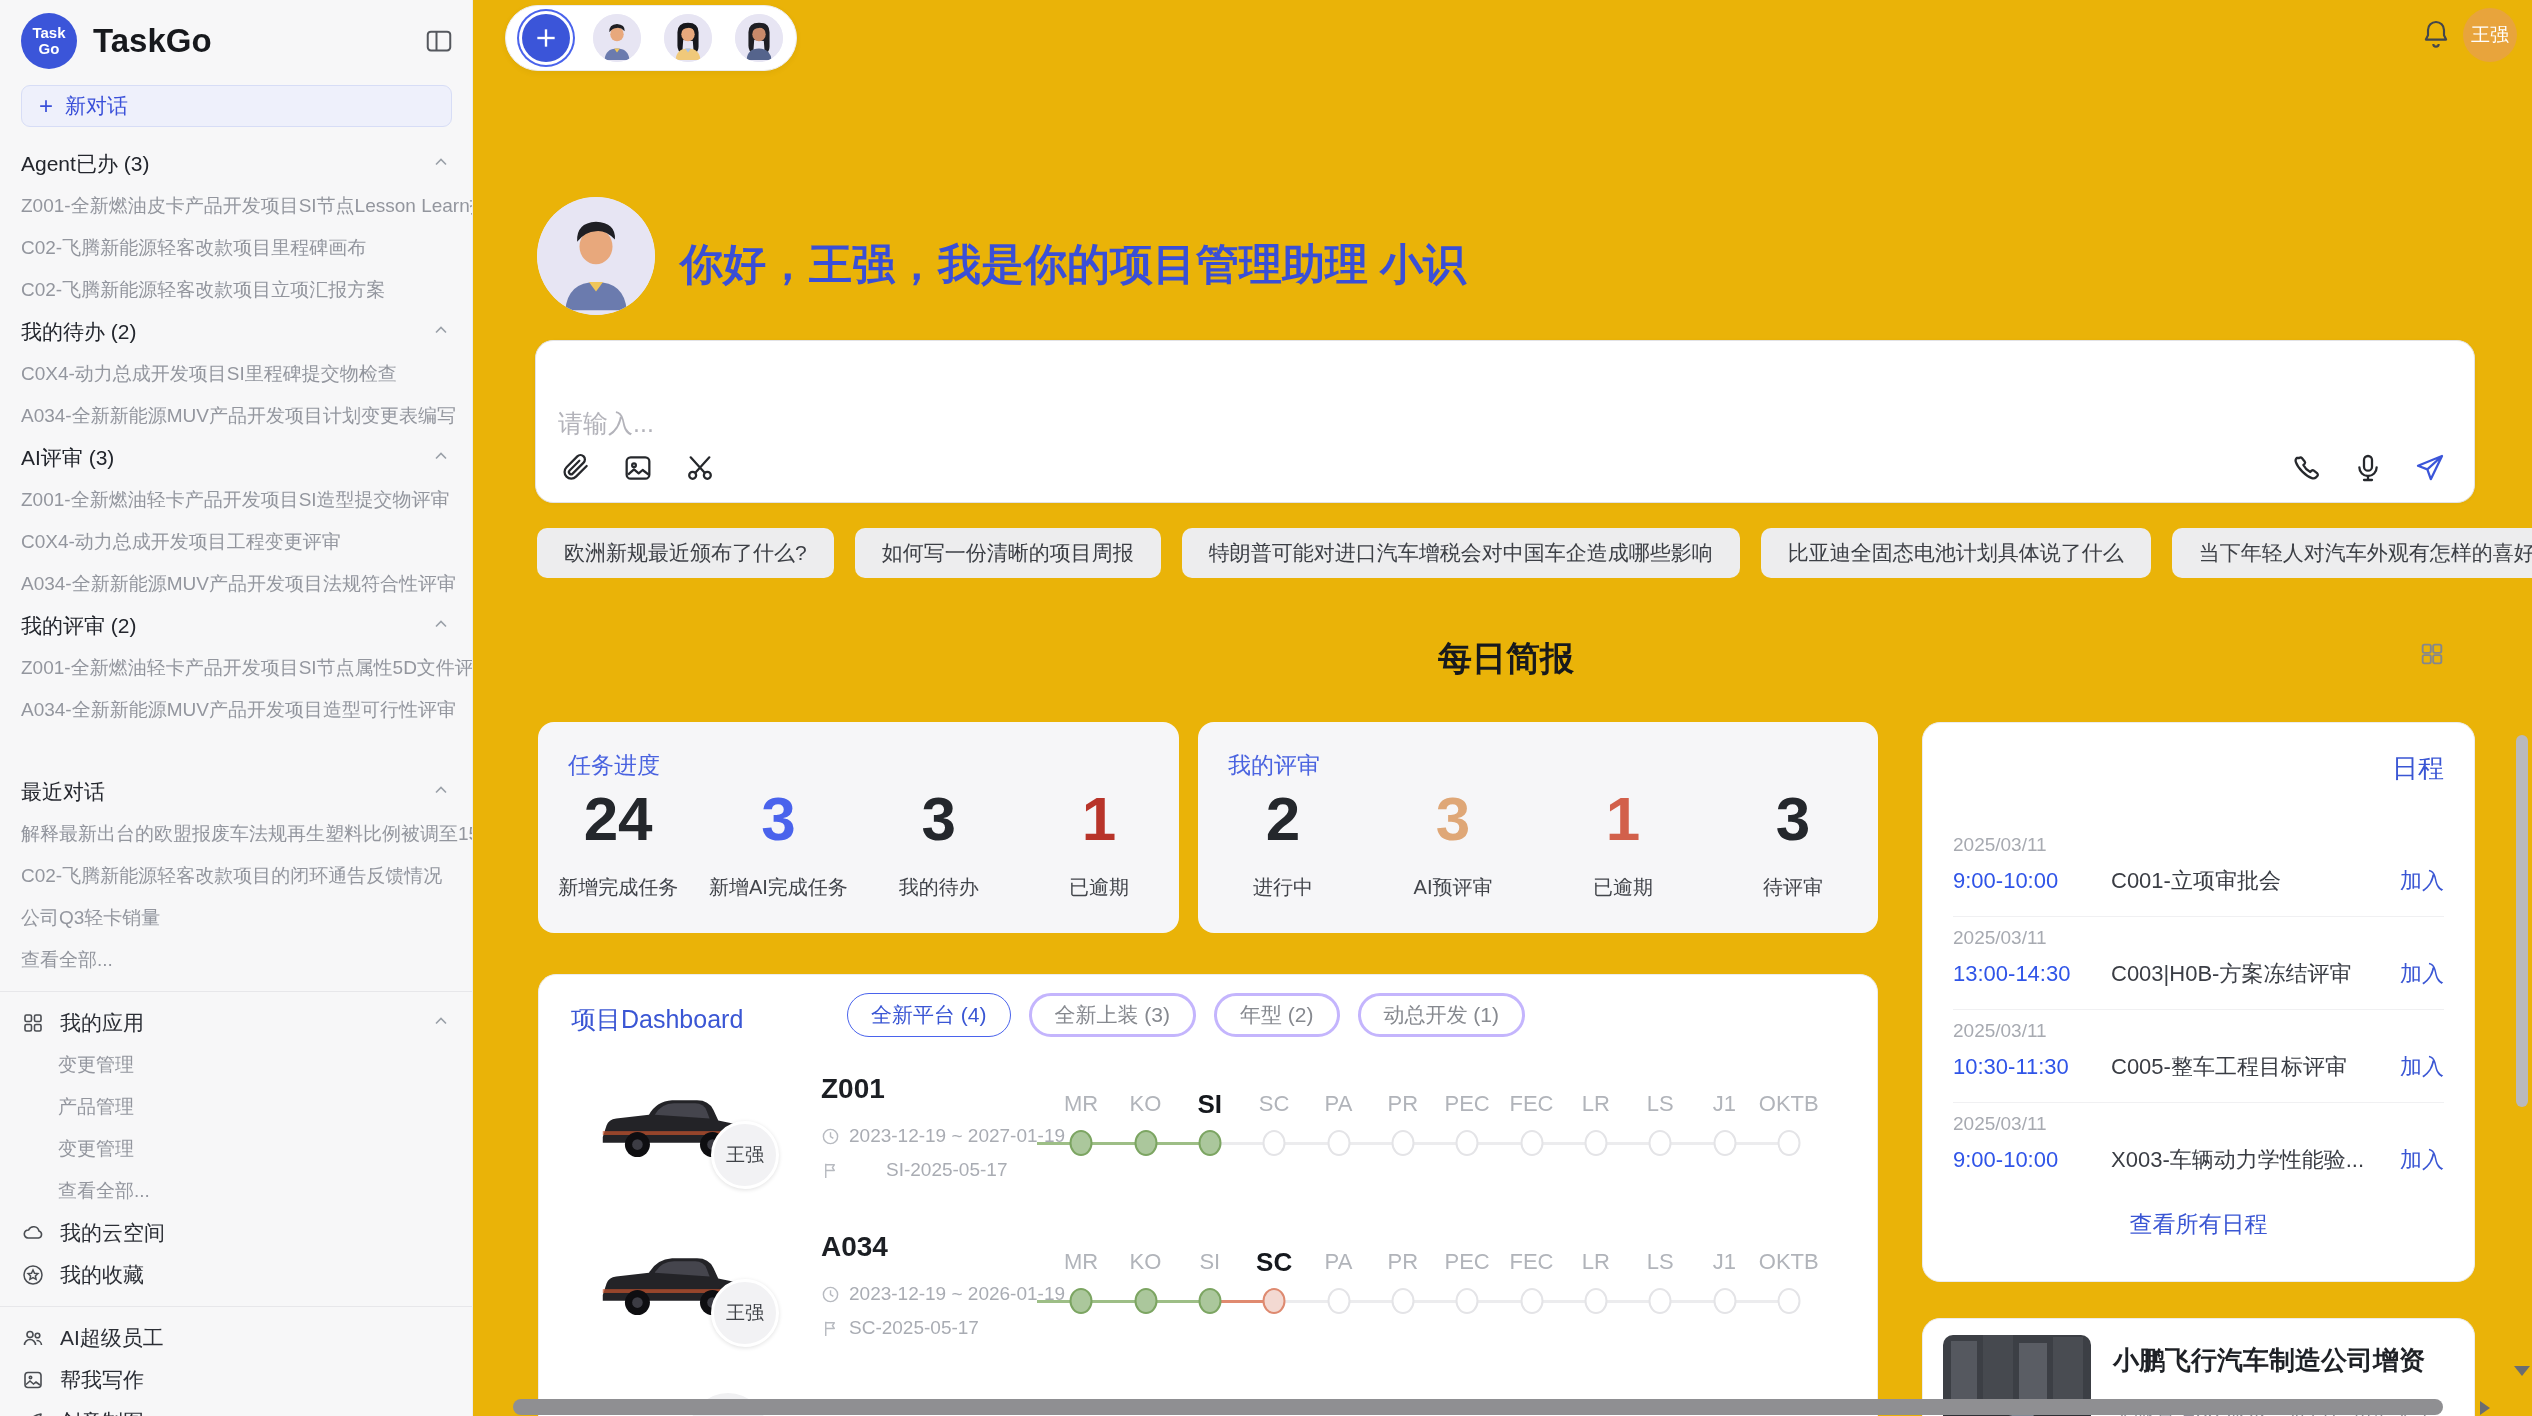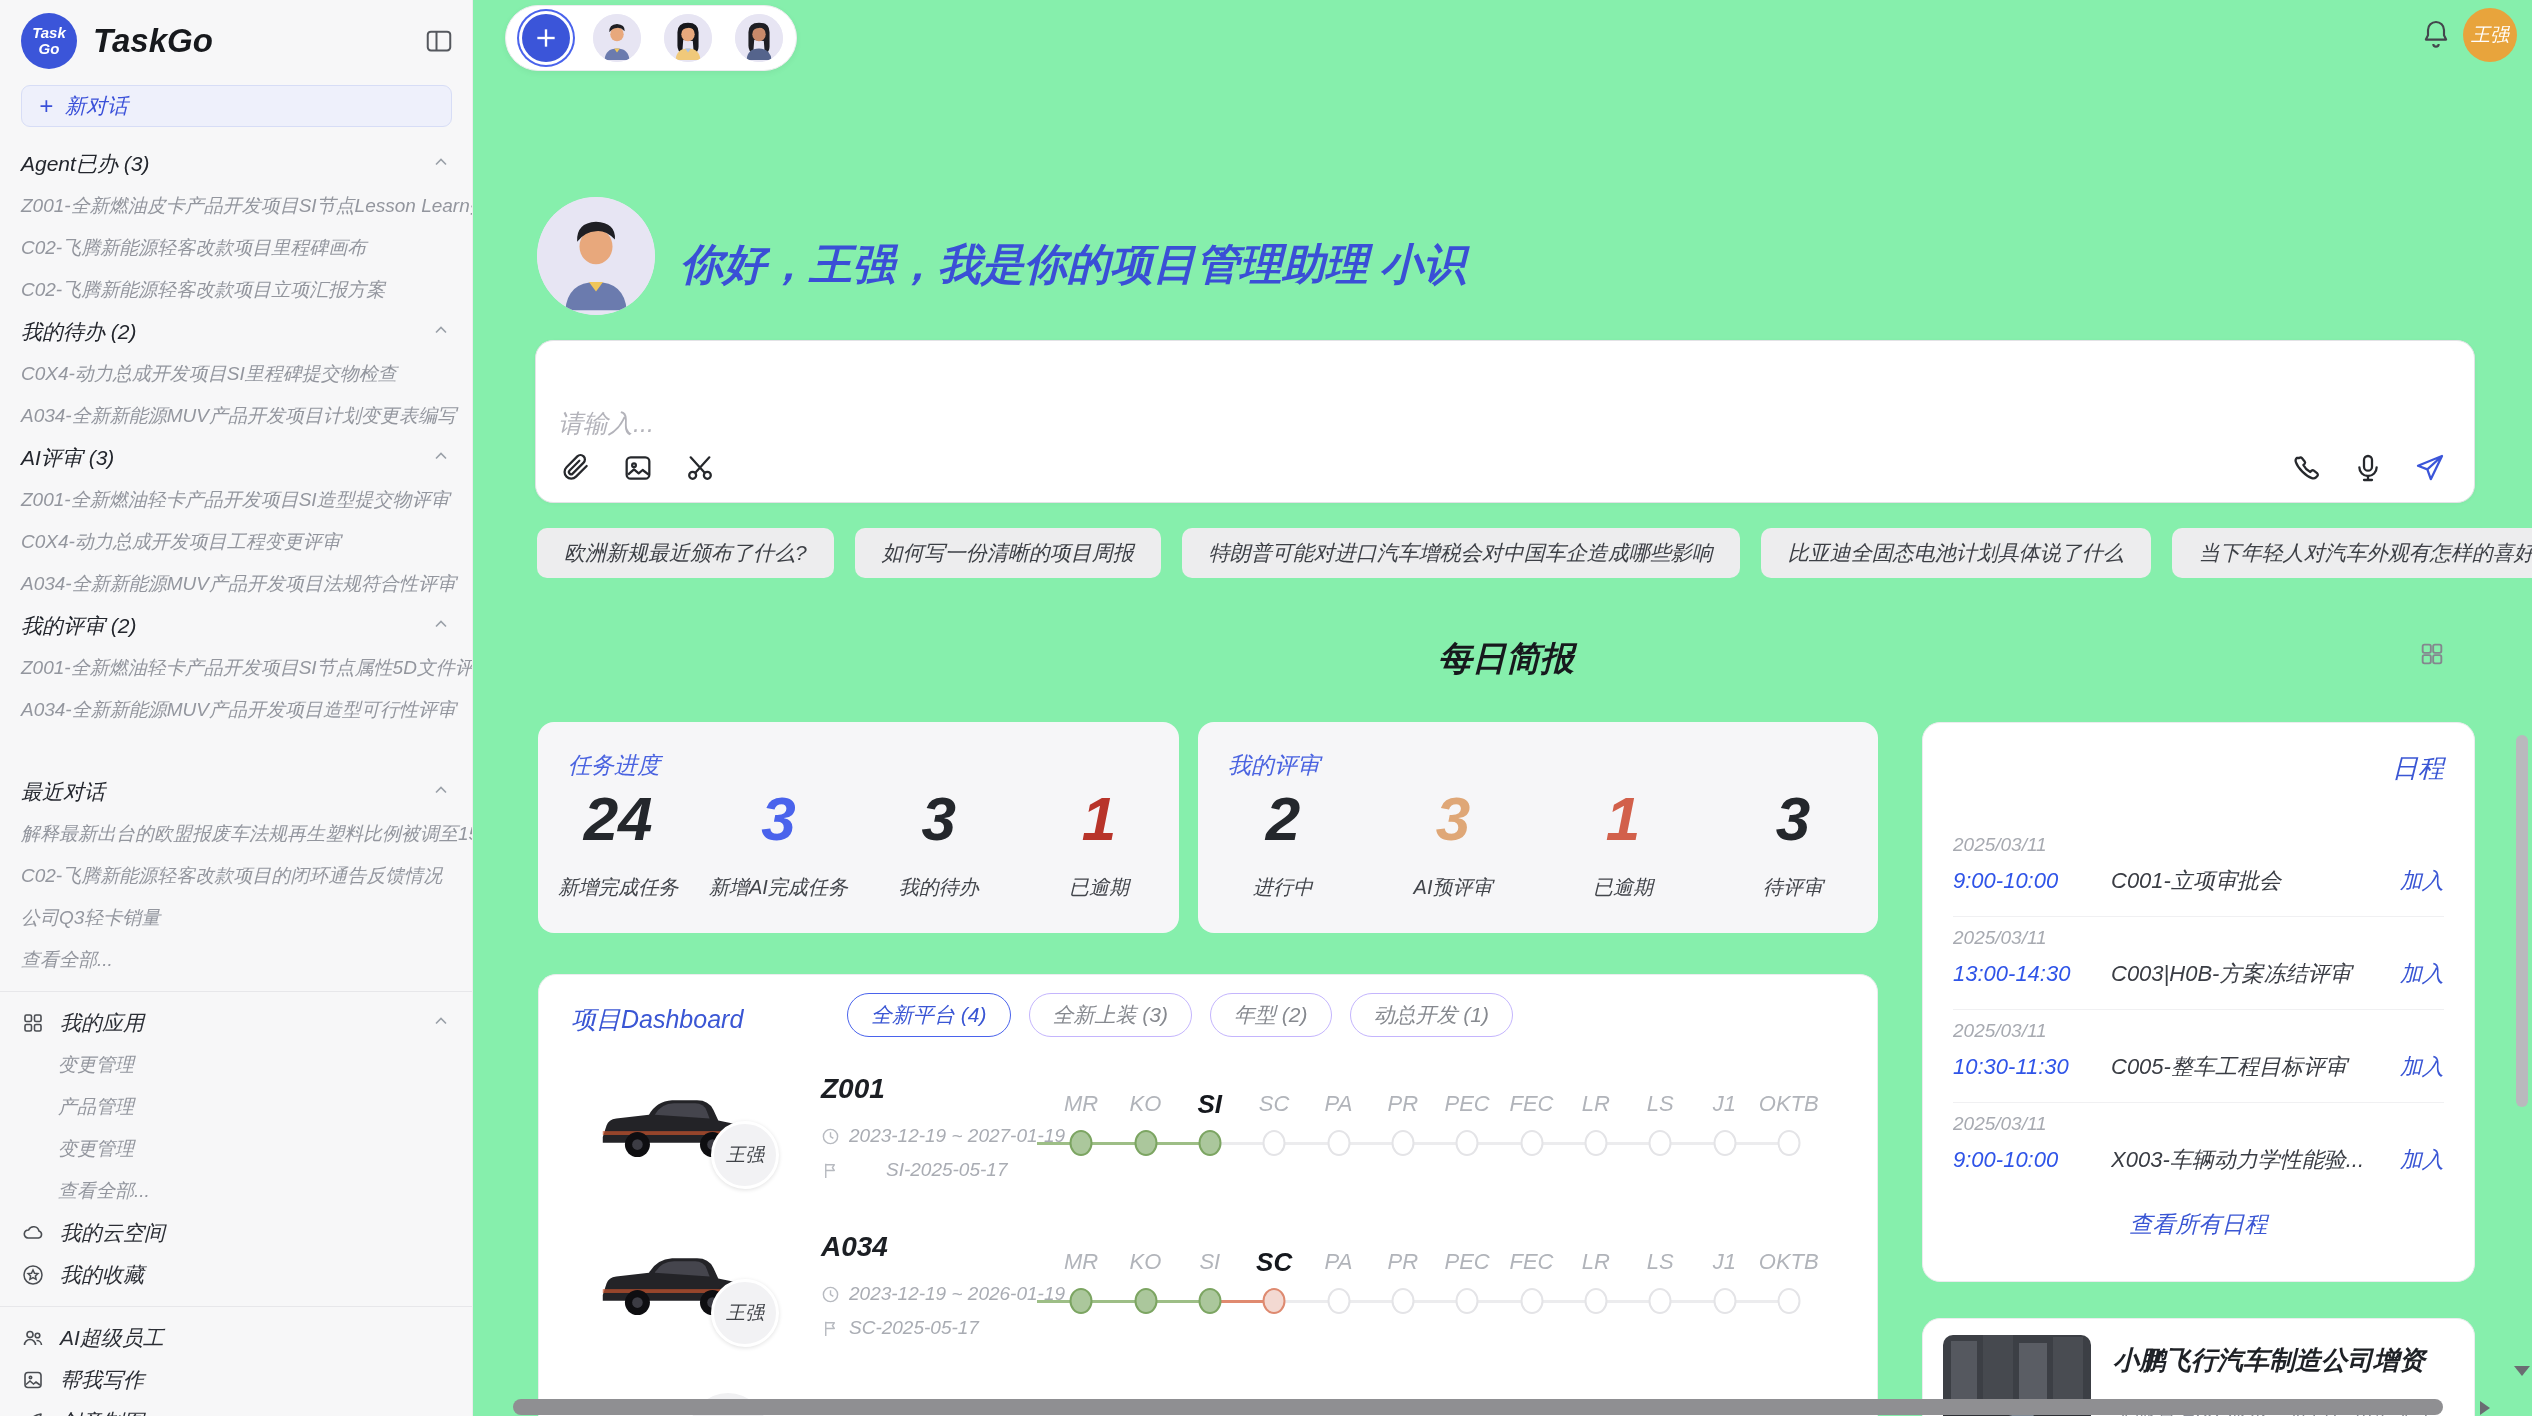--- a/index.html
+++ b/index.html
@@ -1,18 +1,18 @@
 <!DOCTYPE html>
 <html><head>
 <meta charset="utf-8">
 <style>
   * { box-sizing: border-box; margin: 0; padding: 0; }
   html,body { width:2532px; height:1416px; overflow:hidden; background:#fff;
     font-family:"Liberation Sans","DejaVu Sans",sans-serif; }
-  #app { position:relative; width:2532px; height:1416px; overflow:hidden; background:#86efac;font-style:italic; }
+  #app { position:relative; width:2532px; height:1416px; overflow:hidden; background:#eab308; }
 
   
   #sidebar { position:absolute; left:0; top:0; width:473px; height:1416px;
     background:#f7f7f8; border-right:1px solid #ececee; overflow:hidden; }
   .side-top { display:flex; align-items:center; padding:13px 18px 10px 21px; }
   .logo-circle { width:56px; height:56px; border-radius:50%; background:#3b55d9; color:#fff;
     display:flex; flex-direction:column; align-items:center; justify-content:center;
     font-size:15px; line-height:16px; font-weight:700; flex:0 0 auto;}
   .app-name { font-size:33px; font-weight:700; color:#17191d; margin-left:16px; flex:1; }
   .collapse-btn { width:30px; height:30px; color:#55585e; cursor:pointer; }
@@ -74,21 +74,21 @@
   .stat-grid { position:absolute; left:0; top:64px; width:100%; display:flex; }
   .stat-cell { flex:1; text-align:center; }
   .stat-value { font-size:62px; font-weight:600; line-height:66px; }
   .stat-label { font-size:20px; color:#42454b; margin-top:22px; }
 
   
   .dash-card { position:absolute; left:538px; top:974px; width:1340px; height:520px;
     background:#fff; border:1px solid #ececee; border-radius:18px; overflow:hidden; }
   .dash-title { position:absolute; left:32px; top:28px; font-size:25px; color:#3a56d4; }
   .dash-tabs { position:absolute; left:308px; top:18px; display:flex; gap:18px; }
-  .dash-tab { height:44px; border-radius:22px; border:1px solid #c4b5fd; color:#86898f;
+  .dash-tab { height:44px; border-radius:22px; border:3px solid #c4b5fd; color:#86898f;
     font-size:21px; display:flex; align-items:center; padding:0 23px; background:#fff; cursor:pointer;}
   .dash-tab.active { border:1.5px solid #4a63ec; color:#3a56d4; }
   .proj-row { position:absolute; left:0; width:100%; height:158px; }
   .proj-car { position:absolute; left:58px; top:12px; width:154px; height:97px; }
   .proj-badge { position:absolute; left:172px; top:60px; width:68px; height:68px; border-radius:50%;
     background:#f2f2f4; border:3px solid #fff; box-shadow:0 1px 4px rgba(0,0,0,.12);
     display:flex; align-items:center; justify-content:center; font-size:19px; color:#3f4247; }
   .proj-code { position:absolute; left:282px; top:12px; font-size:28px; font-weight:700; color:#1c1f24; }
   .proj-meta { position:absolute; left:282px; display:flex; align-items:center; gap:9px;
     font-size:19px; color:#a9acb3; }

